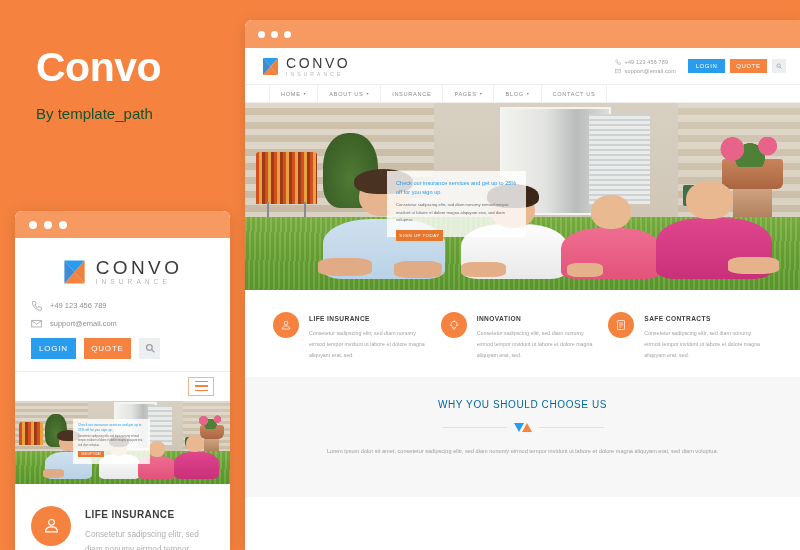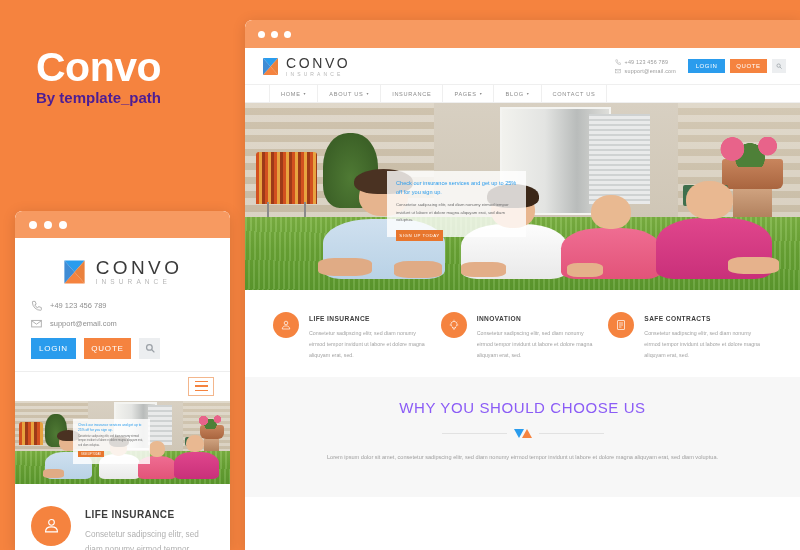--- a/index.html
+++ b/index.html
@@ -14,21 +14,21 @@
   .promo { position: absolute; left: 36px; top: 46px; width: 200px; }
   .promo-title {
     font-size: 41px; font-weight: bold; color: #ffffff;
     letter-spacing: -0.5px; line-height: 1.05;
   }
   .promo-sub {
     font-size: 26px; color: #ffffff; font-weight: normal;
     margin-top: 6px; line-height: 1.1;
   }
   .promo-by {
-    font-size: 15px; color: #4c1d95; font-weight: bold;
+    font-size: 15px; color: #14532d; margin-top: 16px; font-weight: normal;
   }
 
   
   .titlebar { background: #f79a61; display: flex; align-items: center; }
   .dot { border-radius: 50%; background: #ffffff; }
 
   
   .desktop {
     position: absolute; left: 245px; top: 20px;
     width: 555px; height: 530px;
@@ -91,21 +91,21 @@
   .feat { display:flex; flex: 1; padding-right: 14px; }
   .feat-icon {
     width: 26px; height:26px; border-radius:50%; background:#f5833f;
     display:flex; align-items:center; justify-content:center; flex:0 0 26px; margin-right:10px;
   }
   .feat-title { font-size:6.6px; color:#3d3d3d; letter-spacing:0.4px; font-weight:bold; margin-top:3px; }
   .feat-body { font-size:5.3px; color:#a3a3a3; line-height:2.05; margin-top:6px; }
 
   
   .why { background:#f7f7f7; padding: 22px 60px 0; text-align:center; height: 120px; }
-  .why-title { font-size:15px; color:#8b5cf6; letter-spacing:0.6px; }
+  .why-title { font-size:10px; color:#0369a1; letter-spacing:0.6px; }
   .why-div { display:flex; align-items:center; justify-content:center; margin: 13px 0 14px; }
   .why-line { height:1px; width:65px; background:#e2e2e2; }
   .tri-pair { display:flex; align-items:center; margin: 0 7px; }
   .tri-down { width:0;height:0;border-left:5px solid transparent;border-right:5px solid transparent;border-top:9px solid #2a9ced; }
   .tri-up { width:0;height:0;border-left:5px solid transparent;border-right:5px solid transparent;border-bottom:9px solid #f5833f; margin-left:-2px; }
   .why-body { font-size:5.6px; color:#a0a0a0; line-height:2.1; }
 
   
   .mobile {
     position:absolute; left: 15px; top: 211px; width: 215px; height: 339px;

